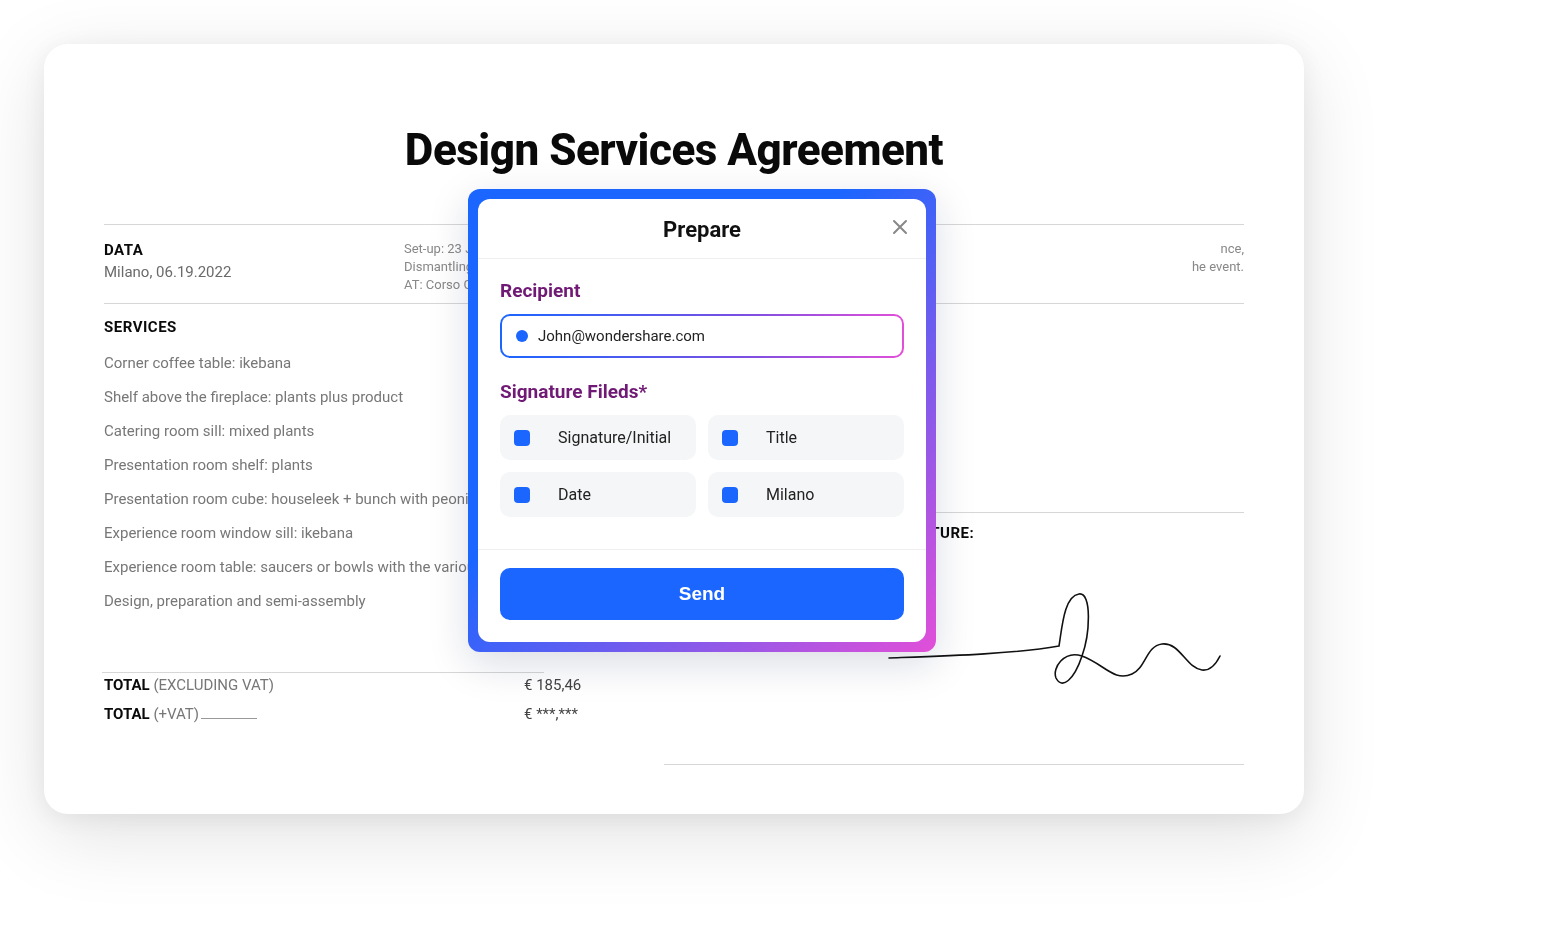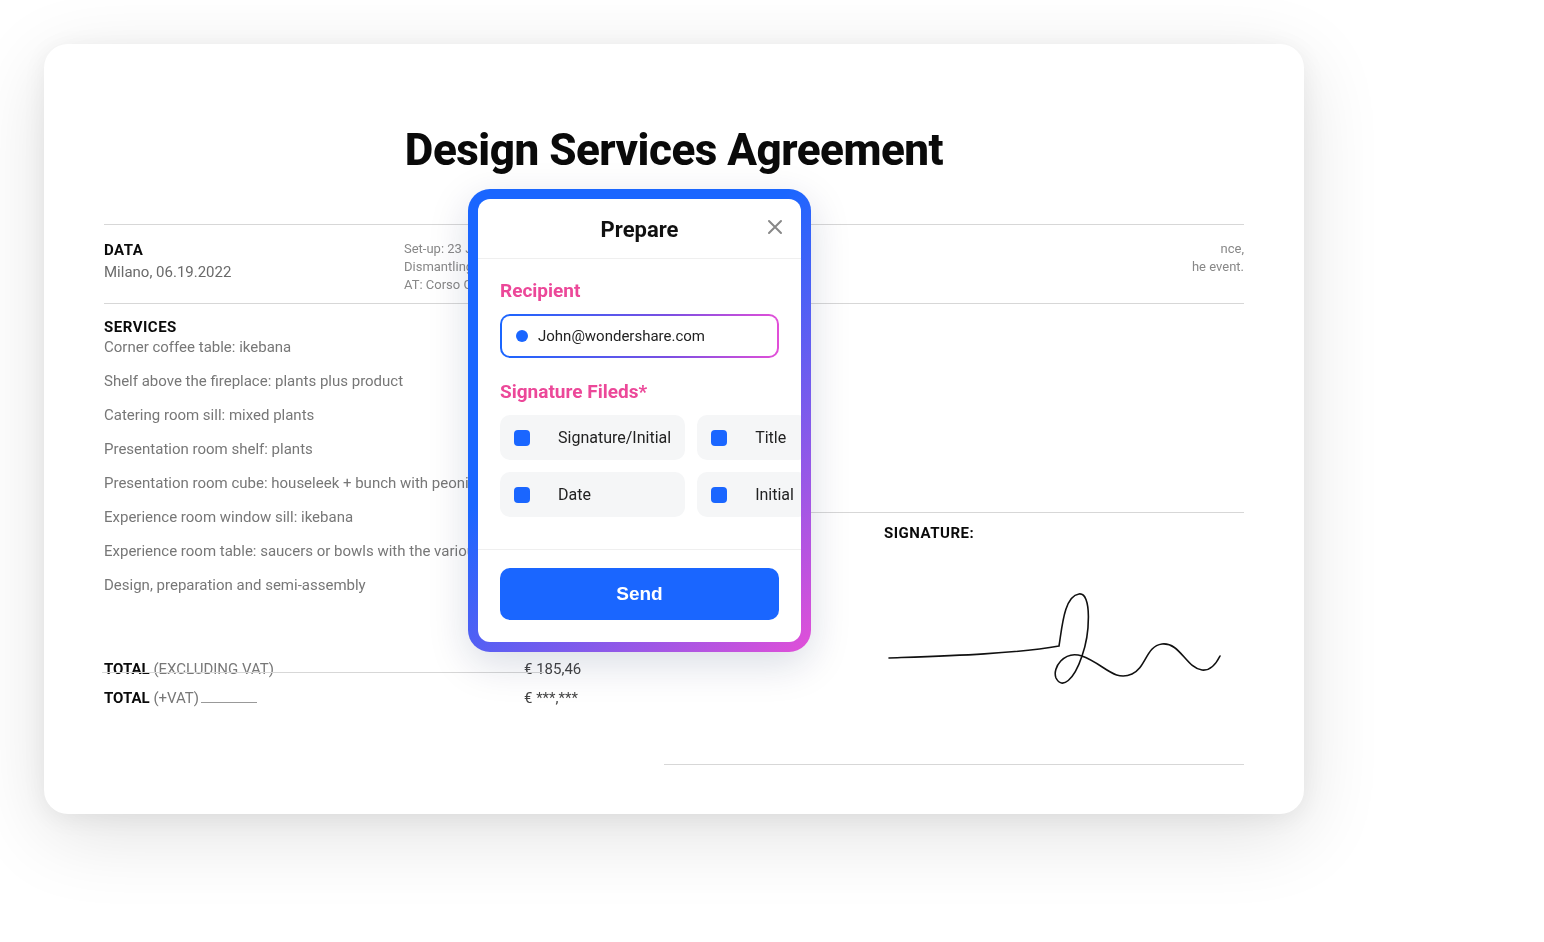--- a/index.html
+++ b/index.html
@@ -42,21 +42,21 @@
       display: flex;
       padding: 16px 0 8px 0;
     }
     .doc-col-left { width: 300px; }
     .doc-col-mid { width: 340px; }
     .doc-col-right { flex: 1; text-align: left; padding-left: 150px;}
     .data-label { font-weight: 700; font-size: 15px; color: #0a0a0a; letter-spacing: 0.5px; }
     .data-value { font-size: 15px; color: #6a6a6a; margin-top: 4px; }
     .meta-line { font-size: 13px; color: #888; margin-bottom: 3px; }
     .services-block { padding: 14px 0; }
-    .services-label { font-weight: 700; font-size: 15px; color: #0a0a0a; letter-spacing: 0.5px; margin-bottom: 2px; }
+    .services-label { font-weight: 700; font-size: 15px; color: #0a0a0a; letter-spacing: 0.5px; margin-bottom: 18px; }
     .service-item { font-size: 15px; color: #777; margin-bottom: 16px; }
     .totals-block { padding-top: 36px; }
     .total-line { display: flex; align-items: baseline; margin-bottom: 10px; }
     .total-label { width: 420px; font-size: 15px; color: #0a0a0a; }
     .total-label strong { font-weight: 700; }
     .total-label span { color: #777; font-weight: 400; }
     .total-value { font-size: 15px; color: #444; }
     .total-underline { display:inline-block; border-bottom:1px solid #999; width: 56px; height: 1em; vertical-align: baseline; margin-left: 2px;}
     .signature-area {
       position: absolute;
@@ -68,23 +68,23 @@
     .signature-svg { width: 340px; height: 120px; }
     .sig-divider-top { position:absolute; left:620px; right:60px; top:468px; border-top:1px solid #d7d7d7;}
     .sig-divider-bottom-left { position:absolute; left:58px; right:760px; top:628px; border-top:1px solid #d7d7d7;}
     .sig-divider-bottom-right { position:absolute; left:620px; right:60px; top:720px; border-top:1px solid #d7d7d7;}
 
     
     .modal {
       position: absolute;
       left: 468px;
       top: 189px;
-      width: 343px;
-      background: #fff;
-      border-radius: 22px;
+      width: 468px;
+      background: #fff;
+      border-radius: 12px;
       padding: 10px;
       background-image: linear-gradient(135deg, #1a66ff 0%, #1a66ff 40%, #e24fd8 100%);
       box-shadow: 0 12px 40px rgba(10,30,80,0.15);
     }
     .modal-inner {
       background: #fff;
       border-radius: 12px;
       overflow: hidden;
     }
     .modal-header {
@@ -102,21 +102,21 @@
       height: 24px;
       cursor: pointer;
       color: #888;
       background: none;
       border: none;
       display: flex;
       align-items: center;
       justify-content: center;
     }
     .modal-body { padding: 20px 22px 8px 22px; }
-    .section-label { font-size: 19px; font-weight: 700; color: #ec4899; margin-bottom: 12px; }
+    .section-label { font-size: 19px; font-weight: 700; color: #701a75; margin-bottom: 12px; }
     .recipient-input {
       display: flex;
       align-items: center;
       gap: 10px;
       border-radius: 10px;
       padding: 2px;
       background: linear-gradient(90deg, #1a66ff 0%, #7a4fe2 60%, #e24fd8 100%);
       margin-bottom: 22px;
     }
     .recipient-input-inner {
@@ -258,21 +258,21 @@
         <div class="chip">
           <div class="chip-check"></div>
           <div class="chip-label">Title</div>
         </div>
         <div class="chip">
           <div class="chip-check"></div>
           <div class="chip-label">Date</div>
         </div>
         <div class="chip">
           <div class="chip-check"></div>
-          <div class="chip-label">Initial</div>
+          <div class="chip-label">Milano</div>
         </div>
       </div>
     </div>
     <div class="modal-footer">
       <button class="send-btn">Send</button>
     </div>
   </div>
 </div>
 
 </body></html>

